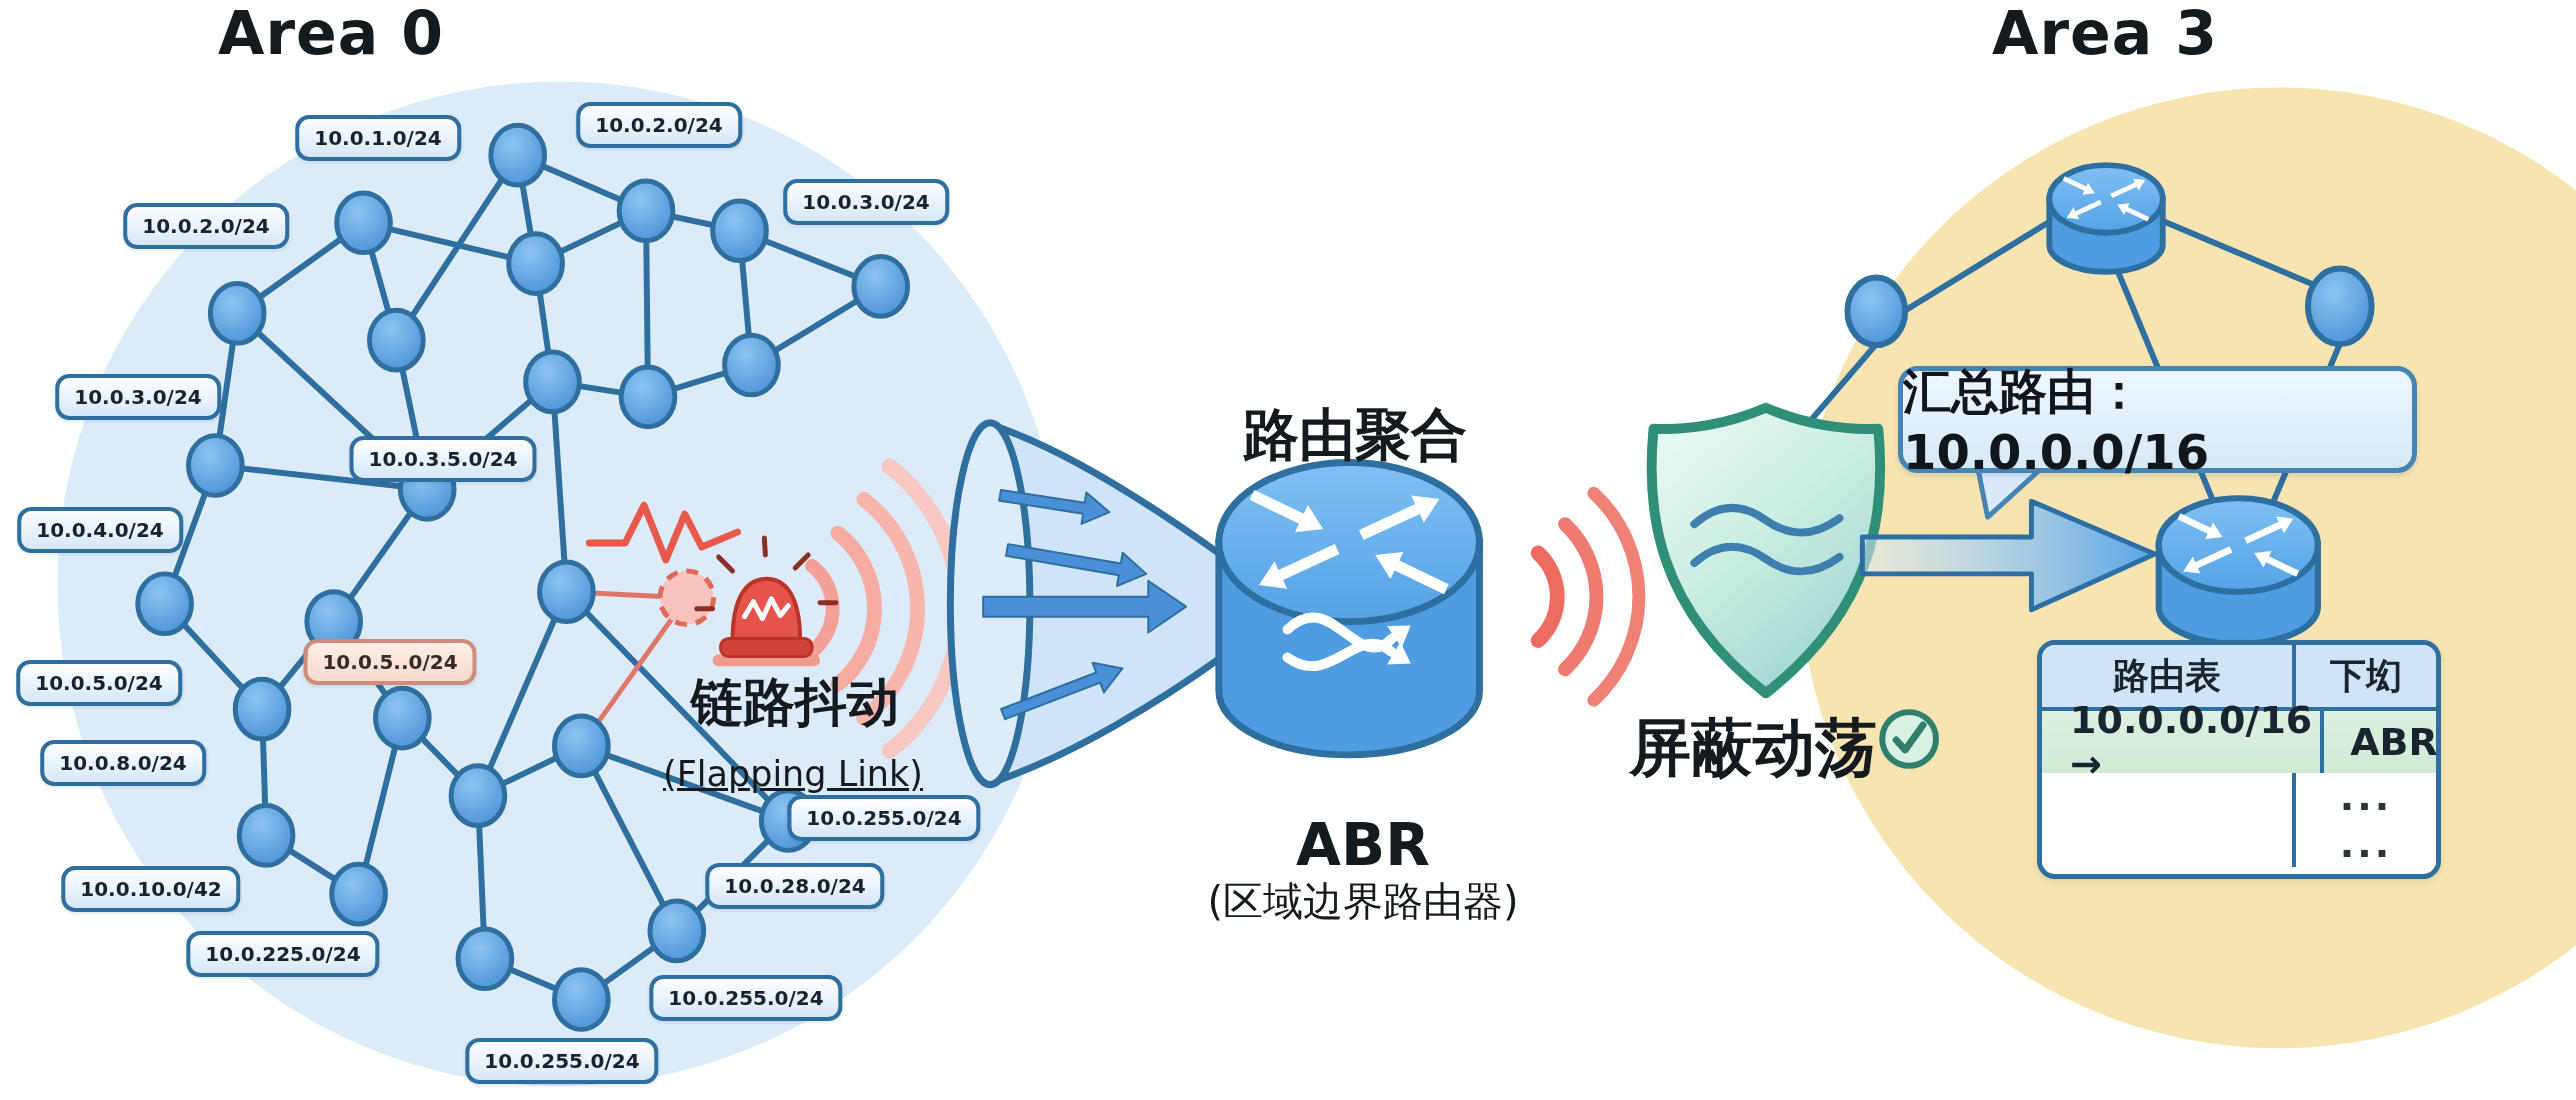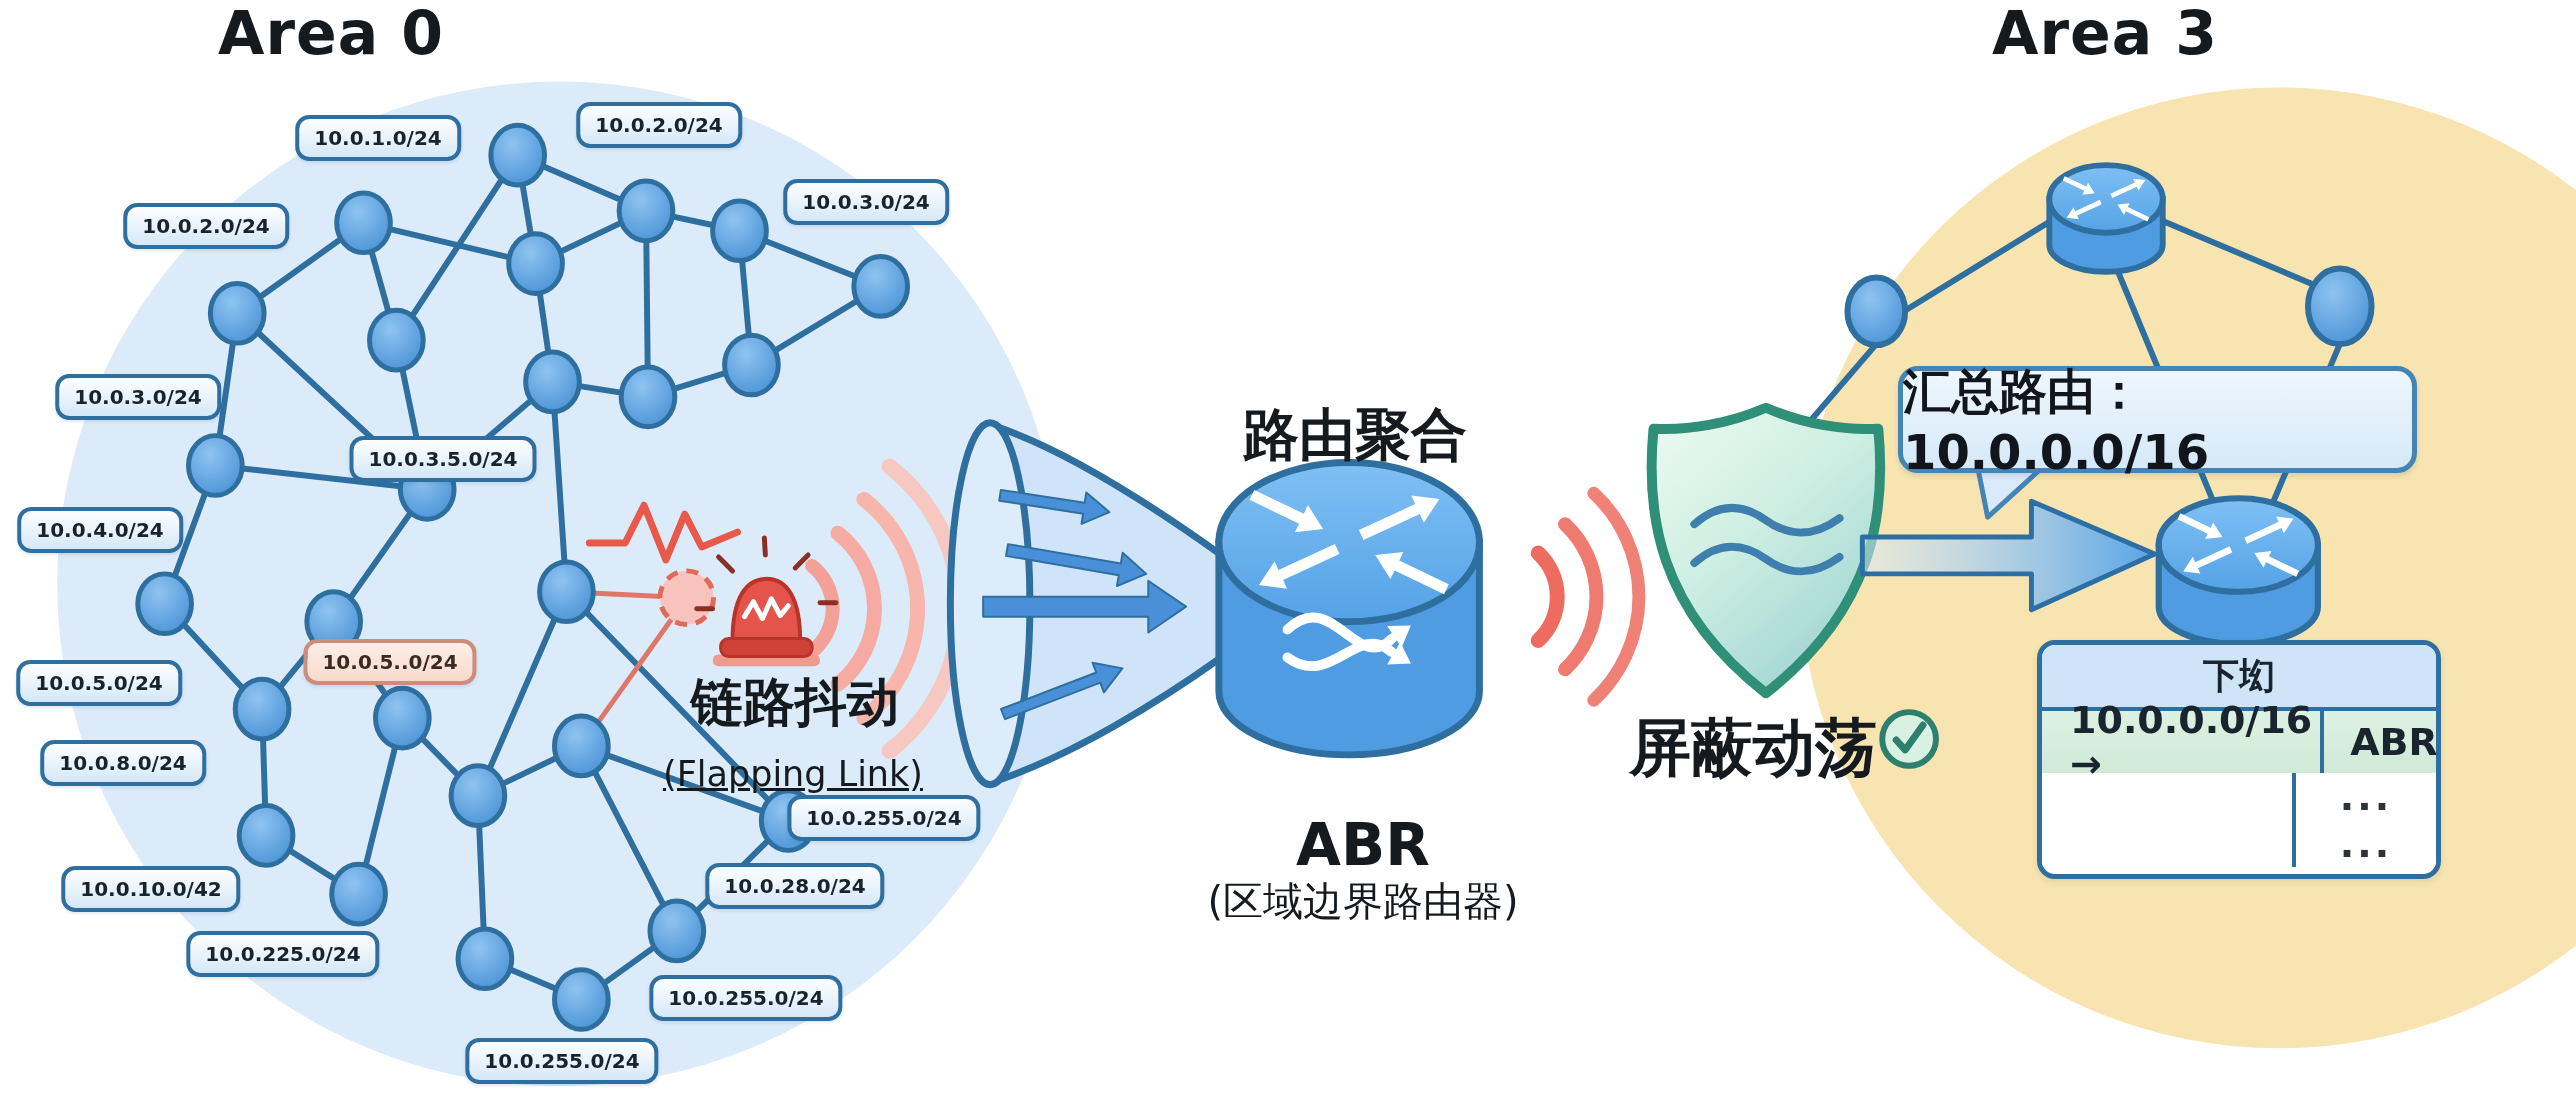--- a/index.html
+++ b/index.html
@@ -267,20 +267,21 @@
   <div class="txt abr-sub" style="left:1363px;top:901px;">(区域边界路由器)</div>
 
   <div class="txt shield-label" style="left:1753px;top:740px;">屏蔽动荡</div>
 
   <div class="bubble">
     <span>汇总路由：10.0.0.0/16</span>
   </div>
 
   <div class="rtable" id="rtable">
       <div class="row hrow">
+  <div class="cell c-left">路由表</div>
   <div class="cell c-right">下㘭</div>
 </div>
       <div class="row drow1">
    <div class="cell c-left">10.0.0.0/16 →</div>
    <div class="cell c-right">ABR</div>
   </div>
       <div class="row drow">
    <div class="cell c-left"></div>
    <div class="cell c-right dots">...</div>
   </div>

